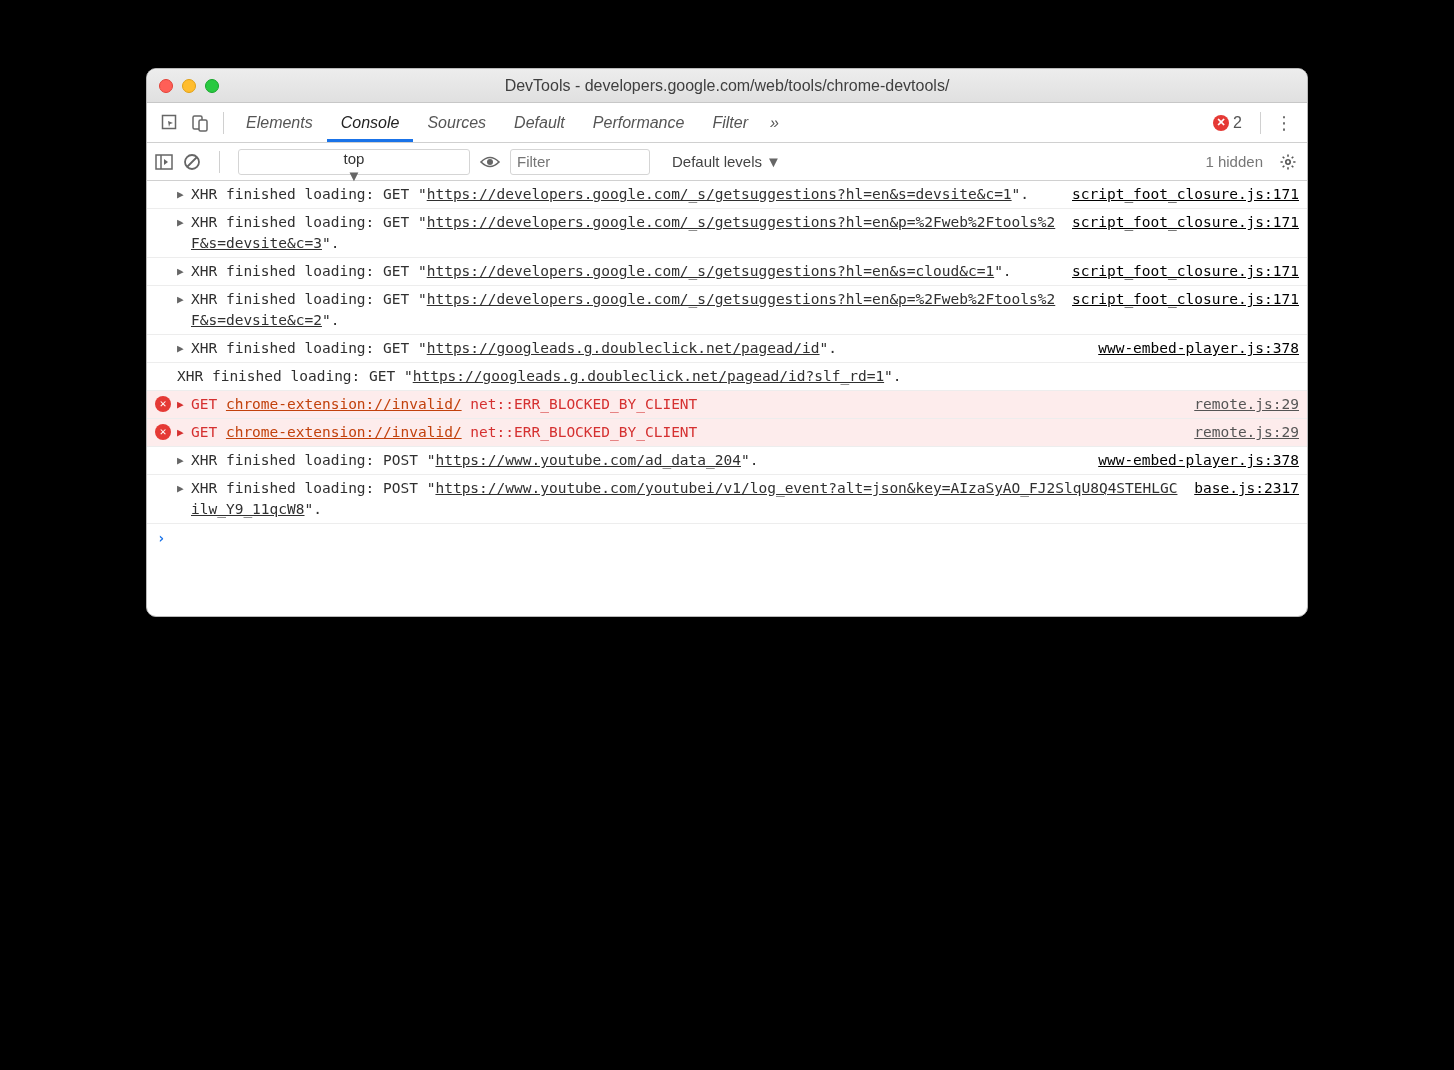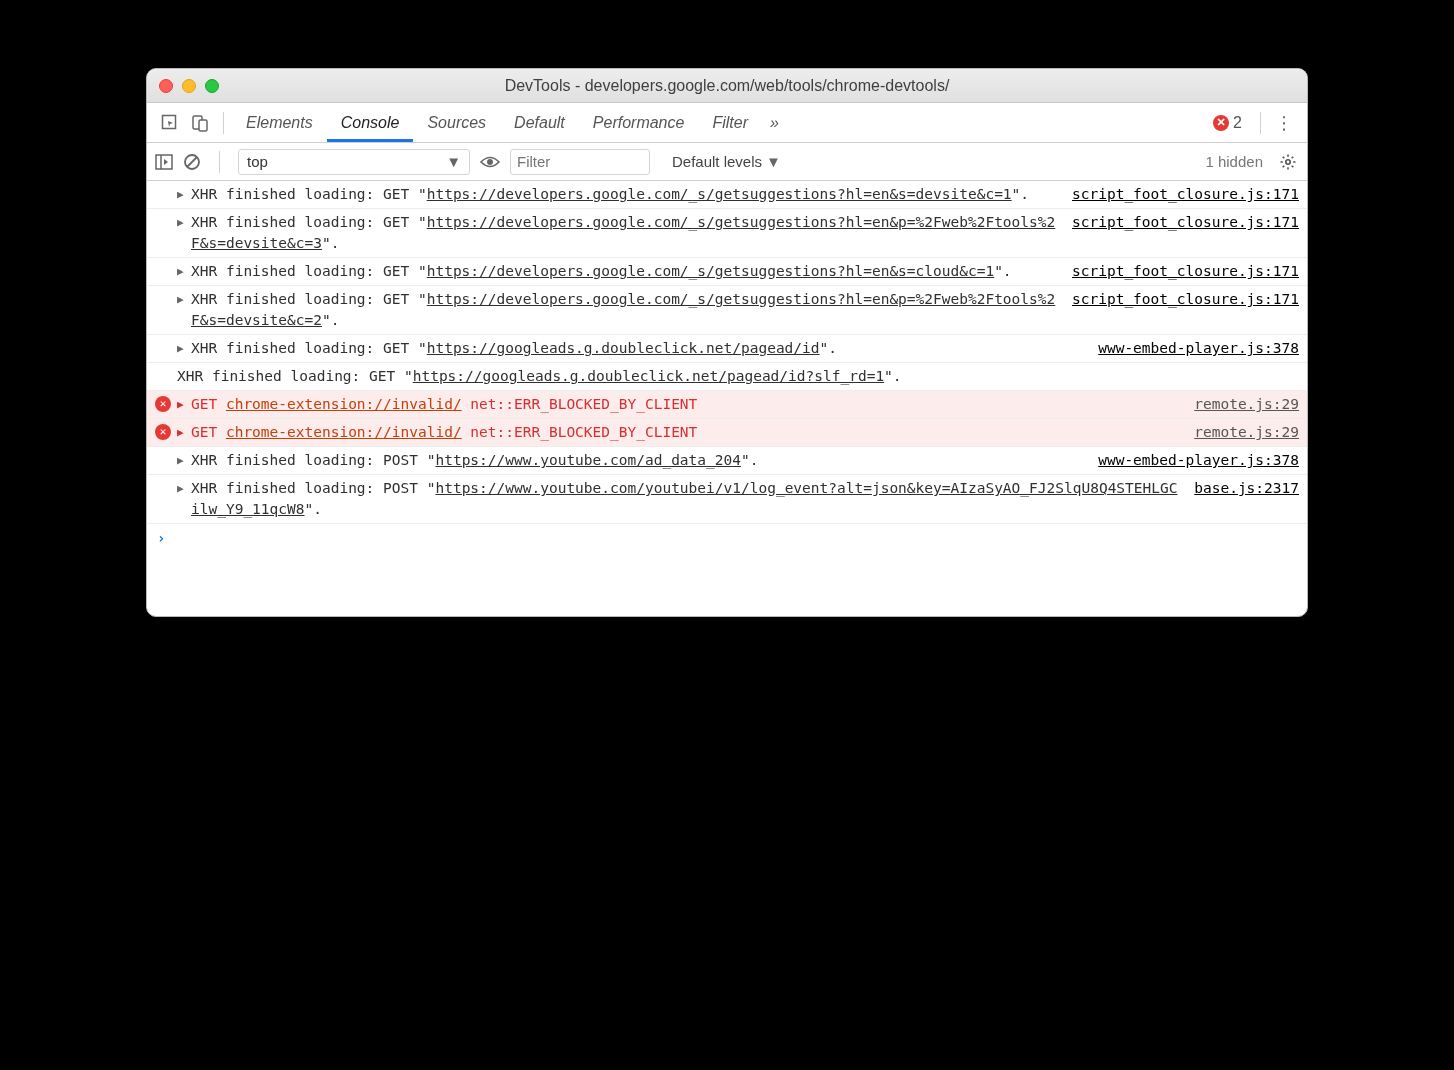--- a/index.html
+++ b/index.html
@@ -68,21 +68,21 @@
     align-items:center;
     padding: 0 8px;
     border-bottom: 1px solid #d0d0d0;
     font-size:15px;
     color:#444;
     gap: 10px;
   }
   .context-sel {
     display:flex; align-items:center; justify-content:space-between;
     border:1px solid #d5d5d5; border-radius:3px; height:26px;
-    padding: 0 8px; width:232px; color:#333;
+    padding: 0 8px; width:232px; color:#333;flex-direction:column;
   }
   .eye { color:#666; }
   .filter-input {
     border:1px solid #d5d5d5; border-radius:3px; height:26px;
     padding: 0 6px; width:140px; font-size:15px; color:#333;
   }
   .levels { margin-left:12px; display:flex; align-items:center; gap:4px;}
   .hidden-count { color:#777; margin-left:auto; margin-right:6px;}
   .gear { color:#555; font-size:18px; margin-right:2px;}
   .console-body {

